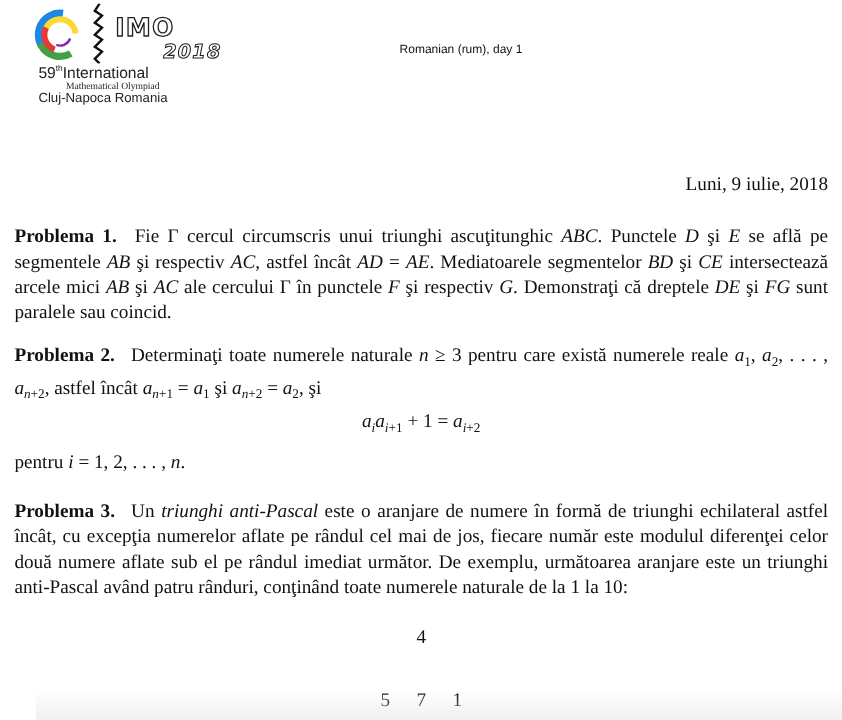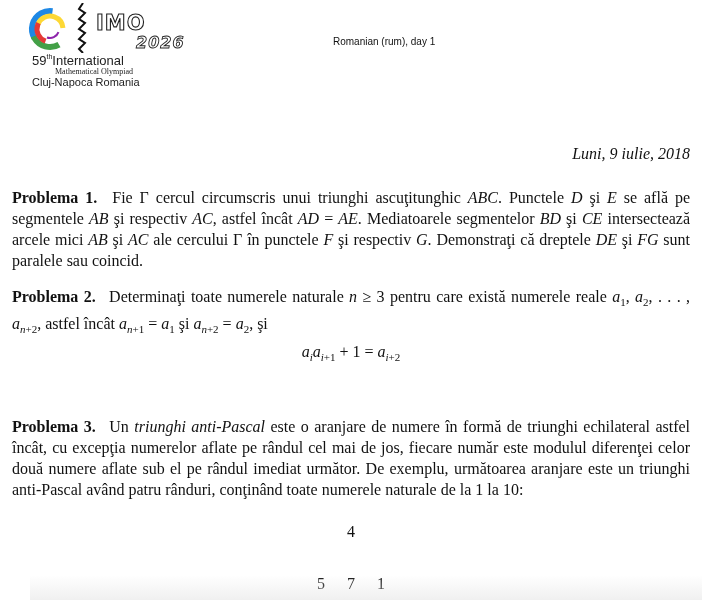--- a/index.html
+++ b/index.html
@@ -35,21 +35,21 @@
   .logo-city {
     position: absolute; left: 14px; top: 73px; font-family: "Liberation Sans", sans-serif;
     font-size: 11px; color: #222; white-space: nowrap;
   }
   .header-title {
     position: absolute; left: 333px; top: 36px;
     font-family: "Liberation Sans", sans-serif; font-size: 10px; color: #111;
   }
 
   .date {
-    position: absolute; right: 12px; top: 145px; font-style: italic; font-size: 16px;
+    position: absolute; right: 12px; top: 145px; font-size: 16px;
   }
 
   .problem {
     position: absolute; left: 12px; width: 678px;
     font-size: 16px; line-height: 21px; text-align: justify;
   }
   .problem .label { font-weight: bold; margin-right: 8px; }
   .m { font-style: italic; }
   .eq {
     position: absolute; left: 0; width: 702px; text-align: center; font-size: 16px;
@@ -76,21 +76,21 @@
       <circle cx="24" cy="24" r="18" fill="none" stroke="#1e88e5" stroke-width="6" stroke-dasharray="40 100" transform="rotate(150 24 24)"></circle>
       <circle cx="24" cy="24" r="18" fill="none" stroke="#43a047" stroke-width="6" stroke-dasharray="30 100" transform="rotate(60 24 24)"></circle>
       <circle cx="24" cy="24" r="13" fill="none" stroke="#fdd835" stroke-width="5" stroke-dasharray="35 100" transform="rotate(200 24 24)"></circle>
       <circle cx="24" cy="24" r="13" fill="none" stroke="#e53935" stroke-width="5" stroke-dasharray="22 100" transform="rotate(110 24 24)"></circle>
       <circle cx="24" cy="24" r="9" fill="none" stroke="#8e24aa" stroke-width="2" stroke-dasharray="14 100" transform="rotate(20 24 24)"></circle>
     </svg>
     <svg style="position:absolute;left:58px;top:0;width:14px;height:50px" viewBox="0 0 14 50">
       <path d="M7 0 L3 6 L9 10 L3 16 L9 20 L3 26 L9 30 L3 36 L9 40 L3 46 L7 50" fill="none" stroke="#111" stroke-width="2"></path>
     </svg>
     <span class="logo-imo">IMO</span>
-    <span class="logo-year">2026</span>
+    <span class="logo-year">2018</span>
     <div class="logo-edition"><span>59</span><sup>th</sup><span>International</span></div>
     <div class="logo-olympiad">Mathematical Olympiad</div>
     <div class="logo-city">Cluj-Napoca Romania</div>
   </div>
 
   <div class="header-title">Romanian (rum), day 1</div>
 
   <div class="date">Luni, 9 iulie, 2018</div>
 
   <div class="problem" style="top:187px">
@@ -98,20 +98,23 @@
     <span>Fie Γ cercul circumscris unui triunghi ascuţitunghic <span class="m">ABC</span>. Punctele <span class="m">D</span> şi <span class="m">E</span> se află pe segmentele <span class="m">AB</span> şi respectiv <span class="m">AC</span>, astfel încât <span class="m">AD</span> = <span class="m">AE</span>. Mediatoarele segmentelor <span class="m">BD</span> şi <span class="m">CE</span> intersectează arcele mici <span class="m">AB</span> şi <span class="m">AC</span> ale cercului Γ în punctele <span class="m">F</span> şi respectiv <span class="m">G</span>. Demonstraţi că dreptele <span class="m">DE</span> şi <span class="m">FG</span> sunt paralele sau coincid.</span>
   </div>
 
   <div class="problem" style="top:286px">
     <span class="label">Problema 2.</span>
     <span>Determinaţi toate numerele naturale <span class="m">n</span> ≥ 3 pentru care există numerele reale <span class="m">a</span><span class="subn">1</span>, <span class="m">a</span><span class="subn">2</span>, . . . , <span class="m">a</span><span class="sub">n</span><span class="subn">+2</span>, astfel încât <span class="m">a</span><span class="sub">n</span><span class="subn">+1</span> = <span class="m">a</span><span class="subn">1</span> şi <span class="m">a</span><span class="sub">n</span><span class="subn">+2</span> = <span class="m">a</span><span class="subn">2</span>, şi</span>
   </div>
   <div class="eq" style="top:343px">
     <span class="m">a</span><span class="sub">i</span><span class="m">a</span><span class="sub">i</span><span class="subn">+1</span> + 1 = <span class="m">a</span><span class="sub">i</span><span class="subn">+2</span>
   </div>
+  <div class="problem" style="top:375px">
+    pentru <span class="m">i</span> = 1, 2, . . . , <span class="m">n</span>.
+  </div>
 
   <div class="problem" style="top:416px">
     <span class="label">Problema 3.</span>
     <span>Un</span>
     <em>triunghi anti-Pascal</em>
     <span>este o aranjare de numere în formă de triunghi echilateral astfel încât, cu excepţia numerelor aflate pe rândul cel mai de jos, fiecare număr este modulul diferenţei celor două numere aflate sub el pe rândul imediat următor. De exemplu, următoarea aranjare este un triunghi anti-Pascal având patru rânduri, conţinând toate numerele naturale de la 1 la 10:</span>
   </div>
 
   <div class="tri-row" style="top:523px">
     <span>4</span>

